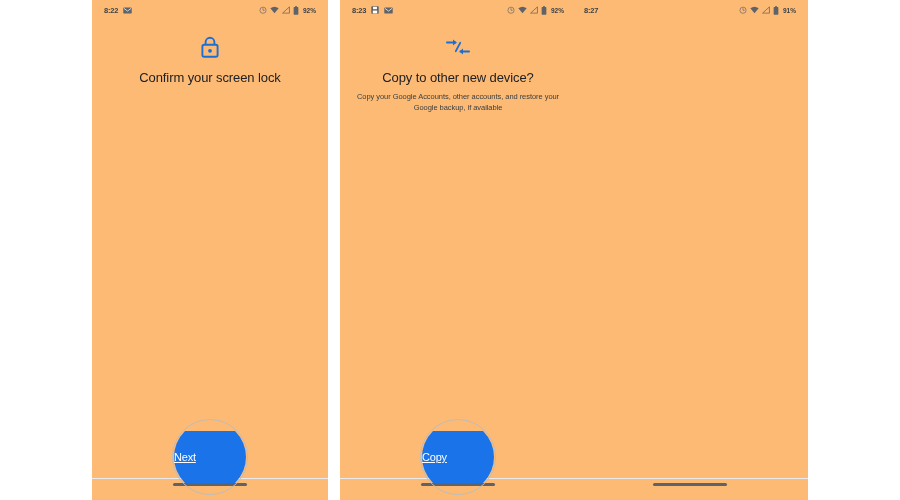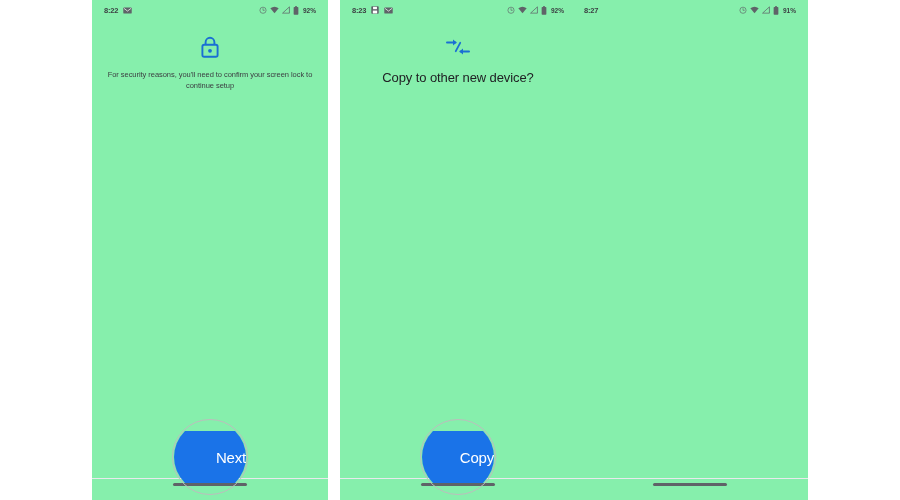--- a/index.html
+++ b/index.html
@@ -20,21 +20,21 @@
     width: 900px;
     height: 500px;
     background: #ffffff;
   }
 
   
   .panel {
     position: absolute;
     top: 0;
     height: 500px;
-    background: #86efac;
+    background: #fdba74;
   }
   #panel-1 { left: 92px;  width: 236px; }
   #panel-2 { left: 340px; width: 236px; }
   #panel-3 { left: 572px; width: 236px; }
 
   
   .status-bar {
     position: absolute;
     top: 0;
     left: 0;
@@ -172,28 +172,29 @@
     left: 50%;
     top: 50%;
     transform: translate(-50%, -50%);
     width: 72px;
     height: 72px;
     border-radius: 50%;
     background: #1a73e8;
     color: #ffffff;
     border: none;
     font-family: "Liberation Sans", sans-serif;
-    font-size: 15px;
+    font-size: 11px;
     letter-spacing: -0.2px;
     display: flex;
     align-items: center;
-    justify-content: flex-end;
+    justify-content: flex-start;
     cursor: pointer;
     padding: 0;
     clip-path: inset(14% 0 14% 0);
+    text-decoration: underline;
   }
   .action-button span { display: block; }
 
   
   #watermark {
     position: absolute;
     top: 8px;
     right: 8px;
     width: 122px;
     height: 46px;
@@ -245,21 +246,21 @@
     </div>
 
     <div class="content">
       <div class="hero-icon">
         <svg width="20" height="24" viewBox="0 0 20 24">
           <path d="M5.6 10 V7.2 a4.4 4.4 0 0 1 8.8 0 V10" fill="none" stroke="#1a6fd4" stroke-width="1.9"></path>
           <rect x="2.4" y="9.8" width="15.2" height="12" rx="1.8" fill="none" stroke="#1a6fd4" stroke-width="1.9"></rect>
           <circle cx="10" cy="15.8" r="1.9" fill="#1a6fd4"></circle>
         </svg>
       </div>
-      <p class="subtitle" style="color: rgb(60, 64, 67);">For security reasons, you'll need to confirm your screen lock to continue setup</p>
+      <h1 class="title" style="color: rgb(32, 33, 36);">Confirm your screen lock</h1>
     </div>
 
     <div class="bottom-divider"></div>
 
     <div class="tap-target">
       <div class="tap-ring" style="border-color: rgb(189, 189, 189);"></div>
       <button class="action-button" style="background: rgb(26, 115, 232);">
         <span>Next</span>
       </button>
     </div>
@@ -317,20 +318,21 @@
       <div class="hero-icon">
         <svg width="24" height="18" viewBox="0 0 24 18">
           <path d="M1 4.5 H9.5" stroke="#1a6fd4" stroke-width="2" stroke-linecap="round"></path>
           <path d="M7 1.6 L10.6 4.5 L7 7.4 Z" fill="#1a6fd4"></path>
           <path d="M23 13.5 H14.5" stroke="#1a6fd4" stroke-width="2" stroke-linecap="round"></path>
           <path d="M17 10.6 L13.4 13.5 L17 16.4 Z" fill="#1a6fd4"></path>
           <path d="M9.8 13.2 L14.2 4.8" stroke="#1a6fd4" stroke-width="1.8" stroke-linecap="round"></path>
         </svg>
       </div>
       <h1 class="title" style="color: rgb(32, 33, 36);">Copy to other new device?</h1>
+      <p class="subtitle" style="color: rgb(60, 64, 67);">Copy your Google Accounts, other accounts, and restore your Google backup, if available</p>
     </div>
 
     <div class="bottom-divider"></div>
 
     <div class="tap-target">
       <div class="tap-ring" style="border-color: rgb(189, 189, 189);"></div>
       <button class="action-button" style="background: rgb(26, 115, 232);">
         <span>Copy</span>
       </button>
     </div>

